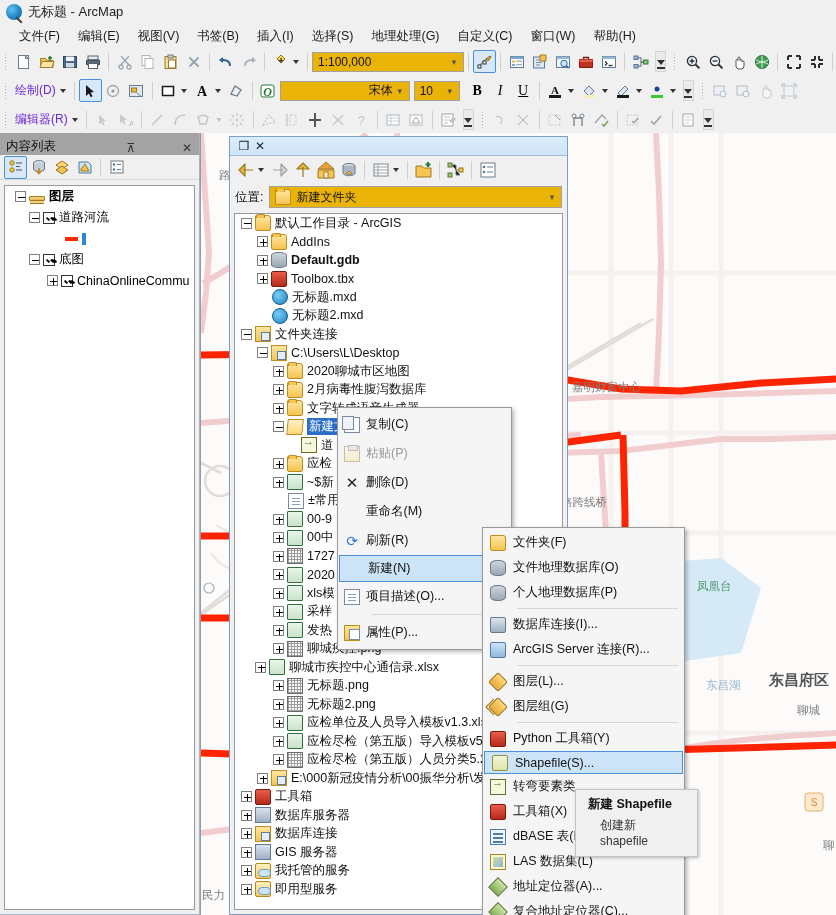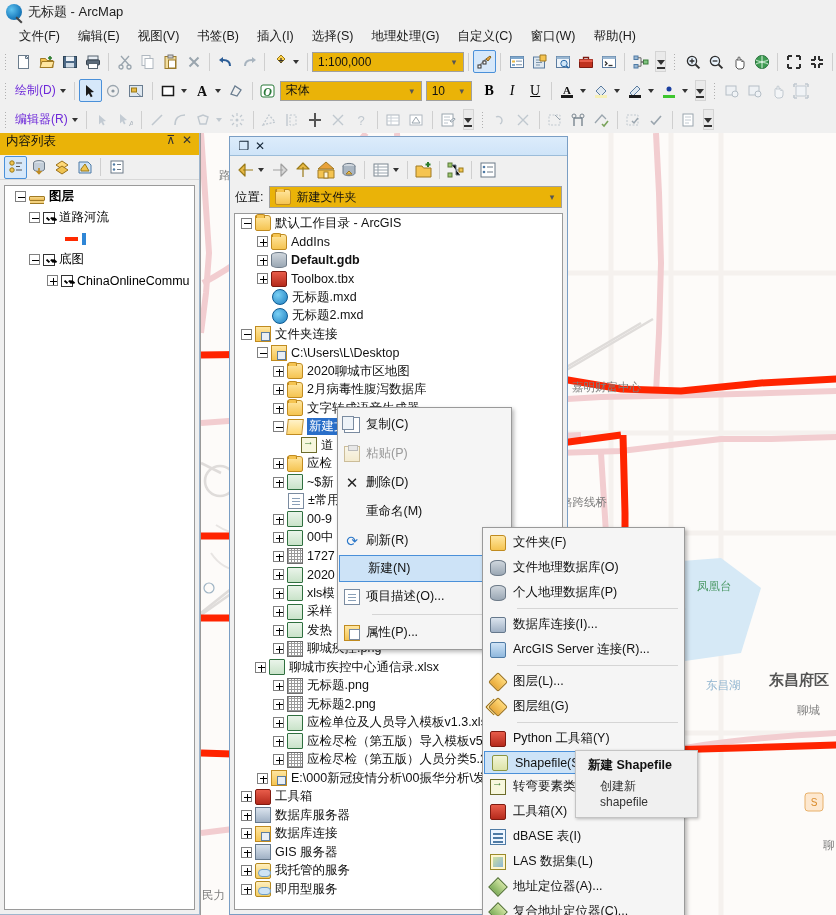--- a/index.html
+++ b/index.html
@@ -62,22 +62,22 @@
   .combo { height:20px; border:1px solid #a0a0a0; background:#eab308; display:flex; align-items:center;
     justify-content:space-between; padding:0 2px 0 5px; font-size:12px; color:#111; flex:0 0 auto; }
   .combo .cv { white-space:nowrap; overflow:hidden; }
   .combo .arrow { width:14px; text-align:center; color:#555; font-size:9px; }
 
   
   #toc {
     position:absolute; left:0; top:133px; width:200px; height:782px;
     background:#f0f0f0; border:1px solid #9fb6cd; border-top:none; border-left:none;
   }
-  #toc .toc-title { height:22px; display:flex; align-items:flex-start; padding:0 4px 0 6px;
-    background:#eab308; }
+  #toc .toc-title { height:22px; display:flex; align-items:flex-end; padding:0 4px 0 6px;
+    background:#a3a3a3;gap:40px; }
   #toc .toc-title .t { font-size:12.5px; color:#111; flex:1; font-weight:normal; }
   #toc .toc-title .ctl { width:16px; text-align:center; color:#333; font-size:12px; cursor:default;}
   #toc .toc-tb { height:25px; display:flex; align-items:center; padding-left:4px; border-bottom:1px solid #d8d8d8;}
   #toc .toc-body { position:absolute; left:4px; right:4px; top:52px; bottom:4px;
     background:#fff; border:1px solid #9a9a9a; overflow:hidden; }
 
   .tree-row { display:flex; align-items:center; height:21px; padding-left:2px; white-space:nowrap; font-size:12.5px; }
   .expander { width:11px; height:11px; border:1px solid #808080; background:#fff; position:relative;
     flex:0 0 auto; margin-right:3px; }
   .expander:before { content:""; position:absolute; left:2px; top:4.5px; width:7px; height:1px; background:#000; }
@@ -465,21 +465,21 @@
       </div>
 
     <div class="tsep"></div>
 
     <div class="tbtn">
       <svg width="16" height="16">
           <rect x="1" y="2" width="13" height="12" rx="2" fill="#fff" stroke="#2b7a3a"></rect>
           <text x="7.5" y="12.5" font-size="12" font-style="italic" font-weight="bold" text-anchor="middle" fill="#2b7a3a" font-family="Liberation Serif, serif">O</text>
         </svg>
       </div>
-    <div class="combo" style="width:142px;">
+    <div class="combo" style="width:130px;justify-content:flex-end;">
       <span class="cv">宋体</span>
       <span class="arrow">▾</span>
     </div>
     <div class="combo" style="width:46px; margin-left:4px;">
       <span class="cv">10</span>
       <span class="arrow">▾</span>
     </div>
 
     <div class="tbtn" style="margin-left:6px; font-weight:bold; font-size:14px; font-family:'Liberation Serif',serif;">B</div>
     <div class="tbtn" style="font-style:italic; font-size:14px; font-family:'Liberation Serif',serif;">I</div>
@@ -1315,18 +1315,18 @@
       </div>
     <div class="mrow">
       <span class="mic">
           <span class="mi-loc"></span>
         </span>
       <span class="mtxt">复合地址定位器(C)...</span>
       </div>
 
   </div>
 
-  <div class="tooltip" style="left:575px; top:750px; width:123px;">
+  <div class="tooltip" style="left:575px; top:789px; width:123px;">
     <div class="tt-title">新建 Shapefile</div>
     <div class="tt-body">创建新 shapefile</div>
   </div>
 
 </div>
 
 </body></html>

